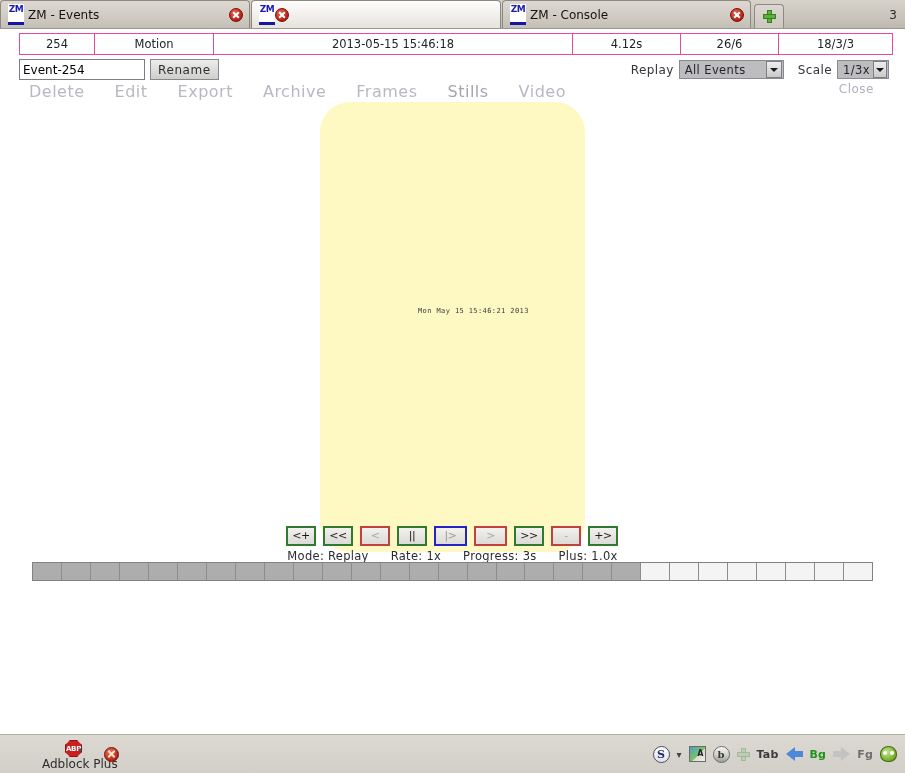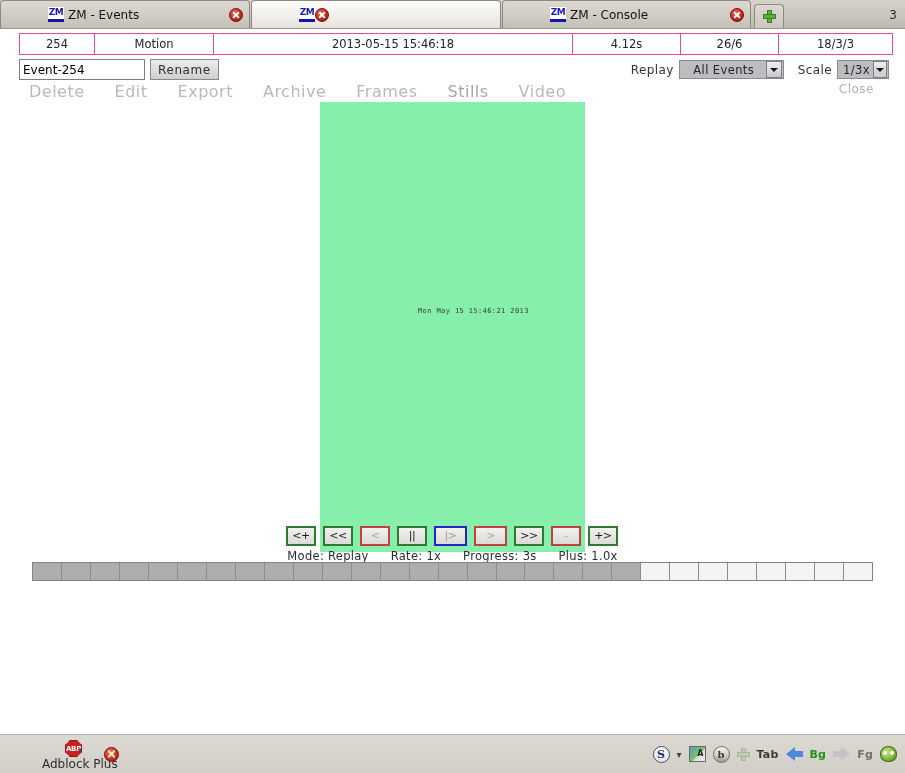--- a/index.html
+++ b/index.html
@@ -53,33 +53,32 @@
     text-overflow: ellipsis;
     padding-left: 4px;
     padding-right: 8px;
   }
   .tab-w1 { width: 250px; }
   .tab-w2 { width: 250px; }
   .tab-w3 { width: 249px; }
 
   
   .zm-ico {
-    width: 16px; height: 15px;
+    width: 16px; height: 21px;
     flex: 0 0 16px;
     background: #ffffff;
     border-bottom: 3px solid #1515a8;
     box-sizing: border-box;
     font-family: "DejaVu Sans", sans-serif;
     font-size: 9px;
     font-weight: bold;
     line-height: 11px;
     text-align: center;
     letter-spacing: -0.5px;
     color: #1a1ab5;
-    margin-left: 40px;
   }
 
   
   .tab-close {
     width: 14px; height: 14px;
     flex: 0 0 14px;
     border-radius: 50%;
     background: radial-gradient(circle at 38% 32%, #e76a60 0%, #c22a1b 55%, #8e1409 100%);
     border: 1px solid #7a1006;
     box-sizing: border-box;
@@ -212,21 +211,21 @@
     height: 19px;
     border: 1px solid #8a8a92;
     background: #bdbdc0;
     display: flex;
     align-items: center;
     font-size: 11.5px;
     color: #24242c;
     box-sizing: border-box;
     padding-left: 5px;
   }
-  .sel .selval { flex: 1 1 auto; white-space: nowrap; text-align: center; }
+  .sel .selval { flex: 1 1 auto; white-space: nowrap; }
   .sel-arrow {
     width: 16px;
     height: 17px;
     margin: 0 1px 0 3px;
     background: linear-gradient(to bottom, #eeeeee 0%, #dcdcdc 50%, #c9c9c9 100%);
     border: 1px solid #7f7f88;
     box-sizing: border-box;
     display: flex;
     align-items: center;
     justify-content: center;
@@ -263,22 +262,23 @@
     letter-spacing: 0.5px;
     color: #b0b0bd;
     text-decoration: none;
   }
 
   
   .videowrap {
     position: absolute;
     left: 320px; top: 73px;
     width: 265px; height: 450px;
-    background: #86efac;
+    background: #fef9c3;
     overflow: hidden;
+    border-radius: 30px;
   }
   .vid-text {
     position: absolute;
     left: 98px; top: 205px;
     font-family: "DejaVu Sans Mono", "Liberation Mono", monospace;
     font-size: 7px;
     color: #3a3a3a;
     white-space: nowrap;
     letter-spacing: 0.4px;
   }

